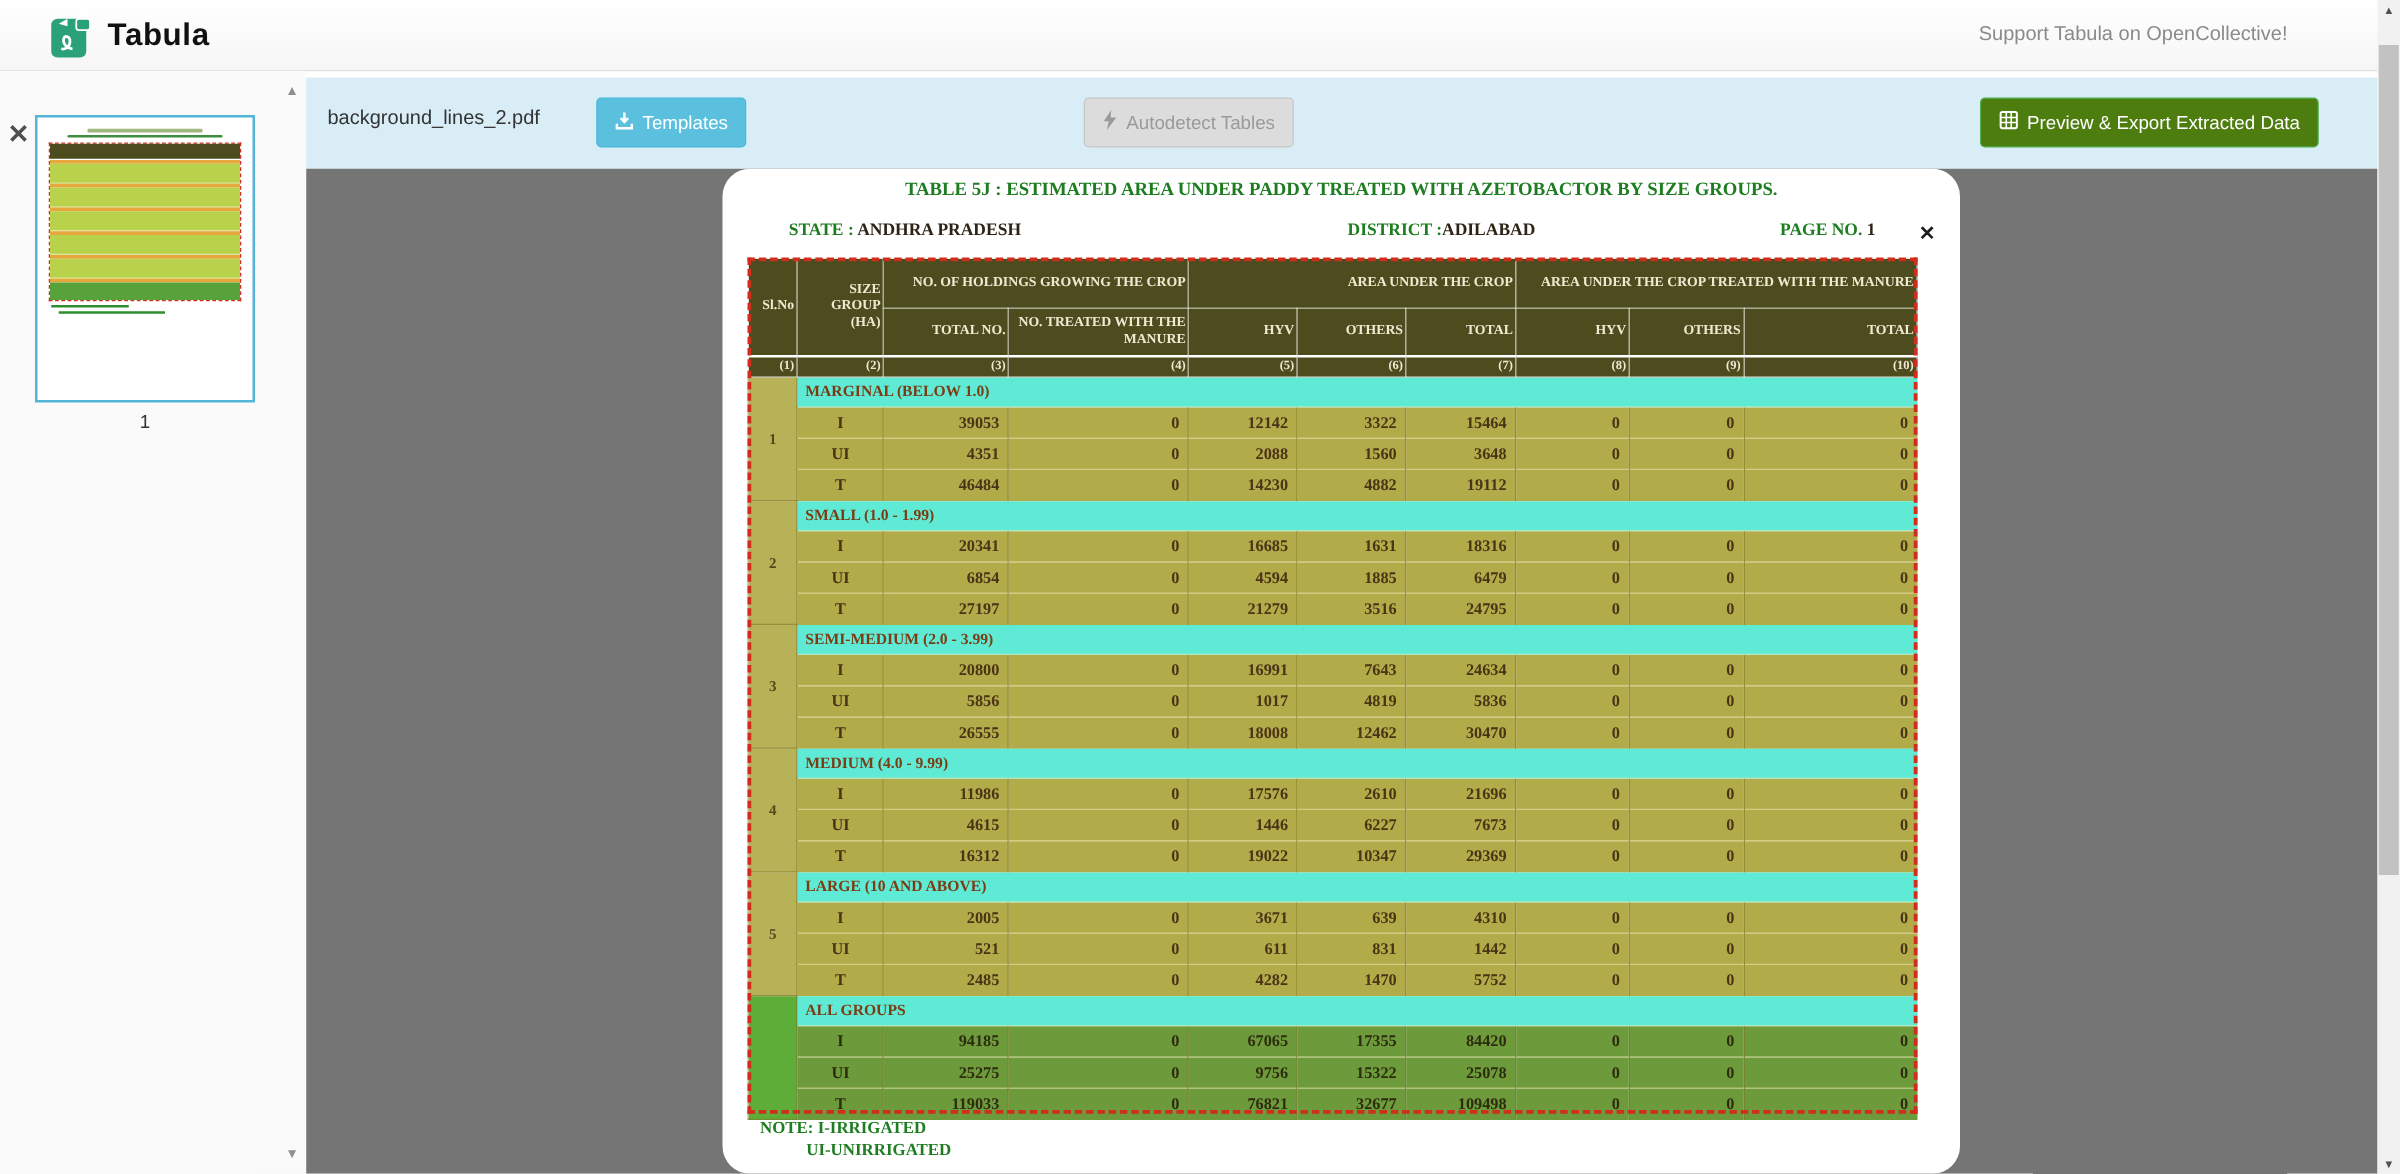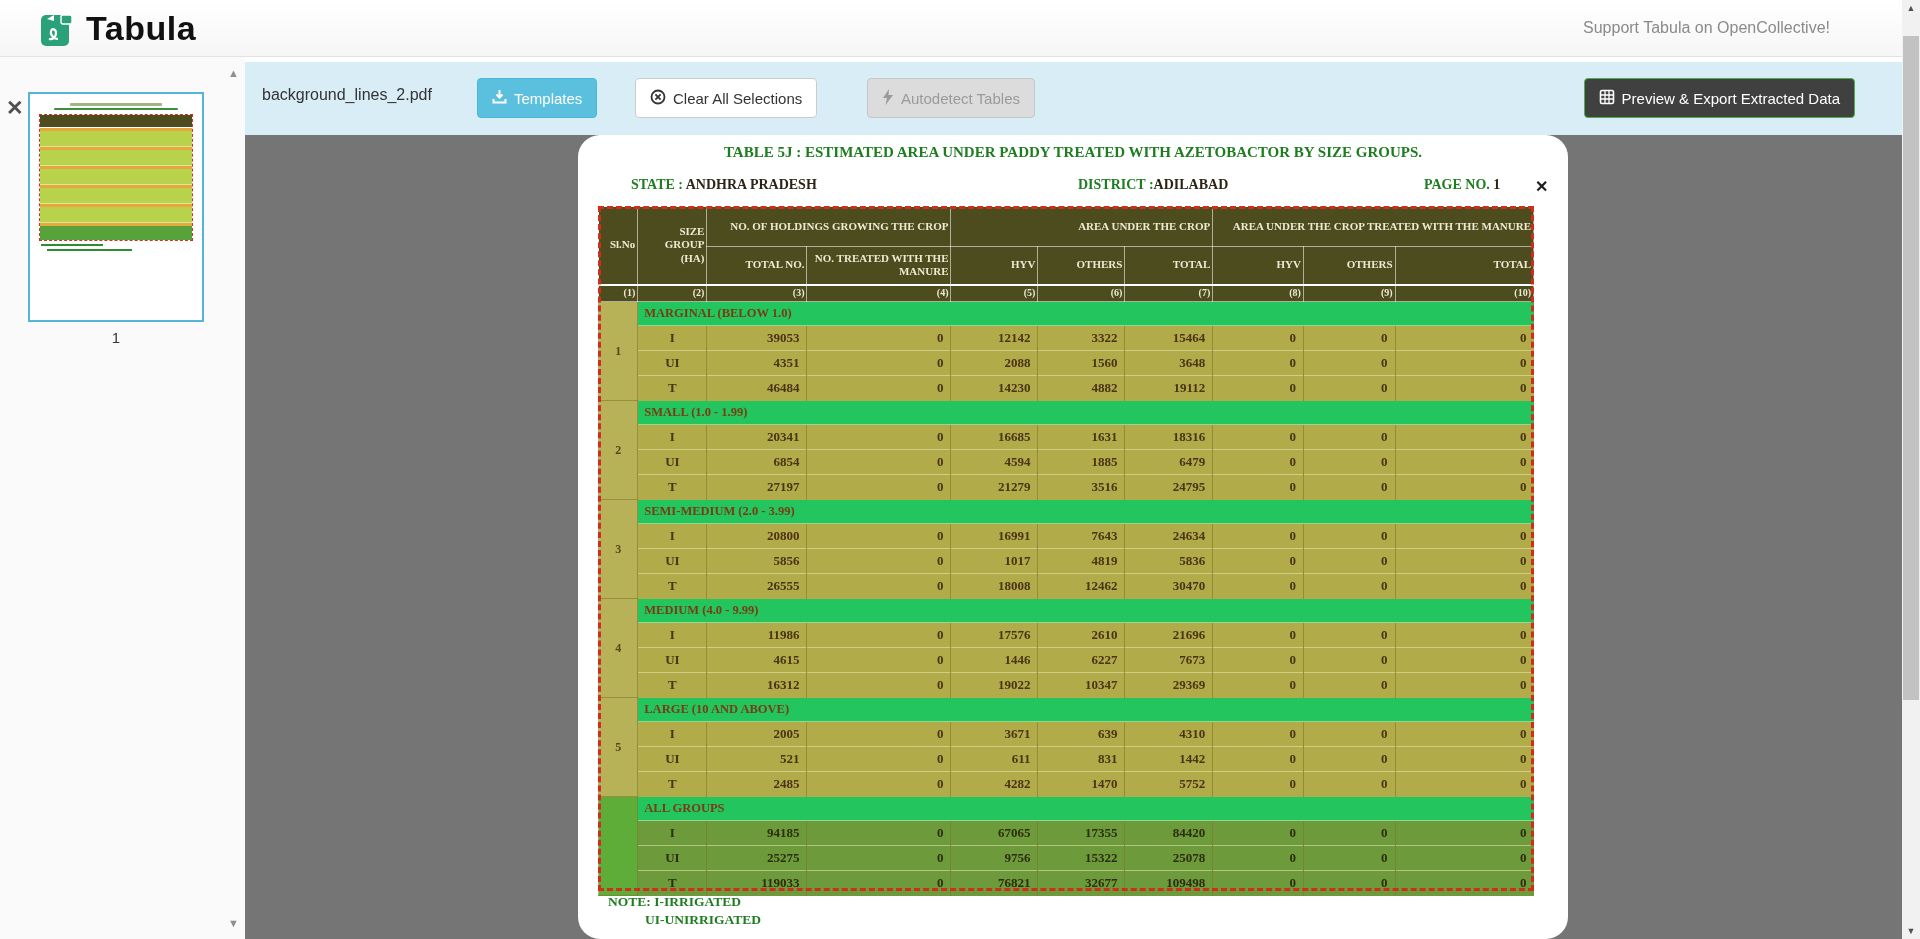--- a/index.html
+++ b/index.html
@@ -6,21 +6,21 @@
   html,body { width:1920px; height:939px; overflow:hidden; background:#fff;
               font-family:"Liberation Sans", sans-serif; }
   #app { position:relative; width:1920px; height:939px; }
 
   
   .navbar { position:absolute; left:0; top:0; width:1920px; height:57px;
             background:linear-gradient(#ffffff,#f6f6f6); border-bottom:1px solid #e3e3e3;
             display:flex; align-items:center; }
   .brand-wrap { display:flex; align-items:center; margin-left:40px; }
   .brand-logo { width:34px; height:38px; margin-right:12px; }
-  .brand-name { font-size:34px; font-weight:bold; color:#111; letter-spacing:.5px; }
+  .brand-name { font-size:25px; font-weight:bold; color:#111; letter-spacing:.5px; }
   .nav-items { display:flex; margin-left:62px; gap:44px; }
   .nav-item { font-size:16px; color:#7b7b7b; cursor:pointer; }
   .nav-right { margin-left:auto; margin-right:90px; font-size:16px; color:#8a8a8a; }
 
   
   .sidebar { position:absolute; left:0; top:57px; width:245px; height:882px; background:#fafafa; }
   .side-scroll-up   { position:absolute; right:6px; top:10px;  font-size:11px; color:#8f8f8f; cursor:pointer;}
   .side-scroll-down { position:absolute; right:6px; bottom:10px; font-size:11px; color:#8f8f8f; cursor:pointer;}
   .thumb-close { position:absolute; left:6px; top:40px; font-size:21px; font-weight:bold; color:#4f4f4f; cursor:pointer; line-height:1; }
   .thumbnail { position:absolute; left:28px; top:35px; width:176px; height:230px; background:#fff;
@@ -41,21 +41,21 @@
   .main-col { position:absolute; left:245px; top:57px; width:1657px; height:882px; }
   .toolbar { position:absolute; left:0; top:5px; width:1657px; height:73px; background:#d9edf7;
              display:flex; align-items:center; }
   .file-name { position:absolute; left:17px; top:24px; font-size:16px; color:#333; }
   .btn { display:inline-flex; align-items:center; gap:7px; height:40px; border-radius:4px;
          font-size:15px; padding:0 14px; cursor:pointer; border:1px solid transparent;
          position:absolute; top:16px; }
   .btn-templates { left:232px; background:#5bc0de; border-color:#46b8da; color:#fff; }
   .btn-clear { left:390px; background:#fff; border-color:#ccc; color:#333; }
   .btn-autodetect { left:622px; background:#dcdcdc; border-color:#c6c6c6; color:#9a9a9a; cursor:default; }
-  .btn-export { right:47px; background:#404040; border-color:#4cae4c; color:#fff;text-align:center; }
+  .btn-export { right:47px; background:#4d7c0f; border-color:#4cae4c; color:#fff;text-align:center; }
   .icon-svg { display:inline-block; }
 
   
   .viewer { position:absolute; left:0; top:78px; width:1657px; height:804px; background:#757575; overflow:hidden; }
   .pdf-page { position:absolute; left:333px; top:0; width:990px; height:804px; background:#ffffff;
               font-family:"Liberation Serif", serif;border-radius:22px; }
   .pdf-title { position:absolute; top:9px; left:0; width:100%; text-align:center;
                font-size:15px; font-weight:bold; color:#1e7d20; }
   .pdf-meta { position:absolute; top:42px; left:0; width:100%; font-size:14px; font-weight:bold; }
   .meta-state { position:absolute; left:53px; }
@@ -69,21 +69,21 @@
                    border:3px dashed #d02d1d; z-index:5; pointer-events:none; }
   .table-host { position:absolute; left:20px; top:71px; width:936px; height:685px; }
 
   table.ptable { width:100%; height:100%; border-collapse:collapse; table-layout:fixed;
                  font-family:"Liberation Serif", serif; font-weight:bold; }
   .ptable thead th { background:#4c4c1e; color:#efe9d2; font-size:11px; line-height:1.25;
                      border:1px solid rgba(255,255,255,.55); padding:1px 2px; text-align:right; }
   .ptable thead tr.h1 th { height:40px; }
   .ptable thead tr.h2 th { height:38px; }
   .ptable thead tr.h3 th { height:17px; font-size:10px; border-top:2px solid #fff; }
-  .ptable .glabel { background:#22c55e; color:#7c3b12; font-size:12.5px; text-align:left;
+  .ptable .glabel { background:#5eead4; color:#7c3b12; font-size:12.5px; text-align:left;
                     padding:2px 0 2px 6px; height:24px; }
   .ptable .slno { background:#b7b158; color:#5a4518; text-align:center; vertical-align:middle;
                   font-size:12px; border:1px solid rgba(125,115,40,.55); }
   .ptable tbody.all .slno { background:#5fad39; }
   .ptable tr.data-row td { background:#b2ab49; color:#4a3316; font-size:13px; text-align:right;
                   padding:2px 7px 2px 0; border-left:1px solid rgba(125,115,40,.55);
                   border-top:1px solid rgba(238,232,180,.55); height:25px; }
   .ptable tr.data-row td.rowtype { text-align:center; padding:0; }
   .ptable tbody.all tr.data-row td { background:#6d9b3b; color:#2d2c0e; }
 
@@ -153,29 +153,20 @@
       <button class="btn btn-templates">
         <span class="icon-svg">
           <svg width="15" height="15" viewBox="0 0 15 15">
             <path d="M7.5 1 v7 M4.5 5.5 L7.5 8.5 L10.5 5.5" stroke="#fff" stroke-width="2" fill="none"></path>
             <path d="M1.5 10 v3.5 h12 V10" stroke="#fff" stroke-width="2" fill="none"></path>
           </svg>
         </span>
         <span>Templates</span>
       </button>
 
-      <button class="btn btn-clear">
-        <span class="icon-svg">
-          <svg width="16" height="16" viewBox="0 0 16 16">
-            <circle cx="8" cy="8" r="6.5" stroke="#333" stroke-width="1.8" fill="none"></circle>
-            <path d="M5.4 5.4 L10.6 10.6 M10.6 5.4 L5.4 10.6" stroke="#333" stroke-width="1.8"></path>
-          </svg>
-        </span>
-        <span>Clear All Selections</span>
-      </button>
 
       <button class="btn btn-autodetect">
         <span class="icon-svg">
           <svg width="12" height="16" viewBox="0 0 12 16">
             <path d="M7 0 L1 9 H5 L3.5 16 L11 6 H6.5 Z" fill="#9a9a9a"></path>
           </svg>
         </span>
         <span>Autodetect Tables</span>
       </button>
 

